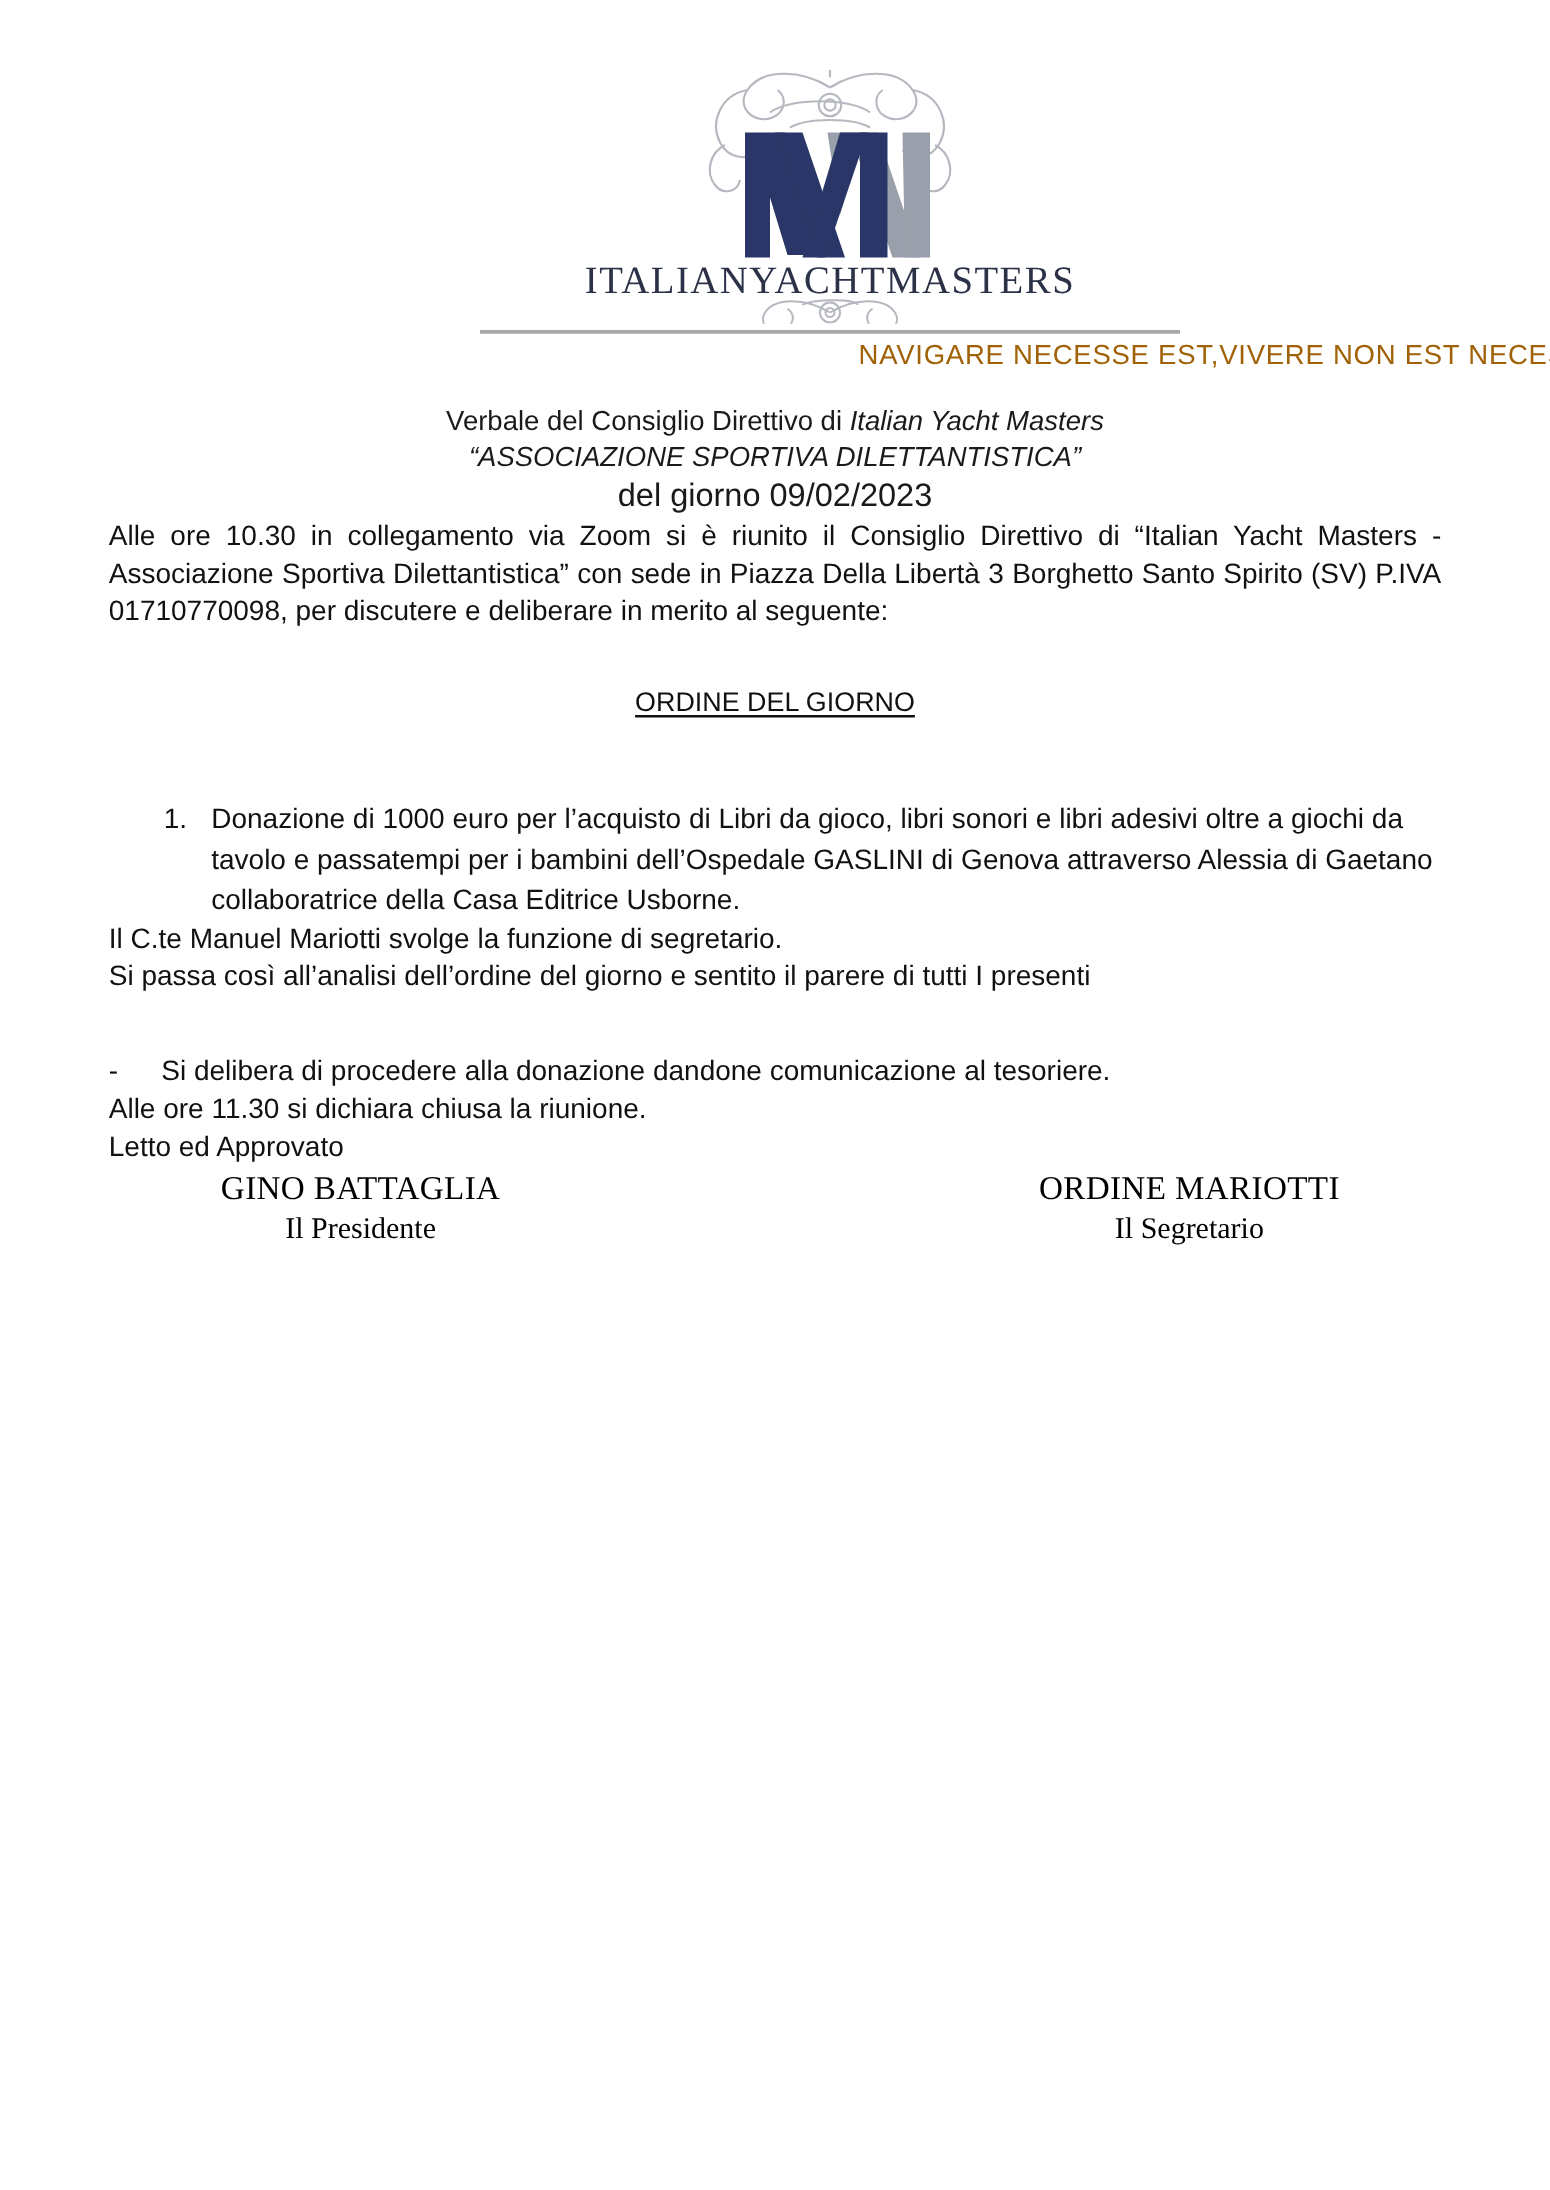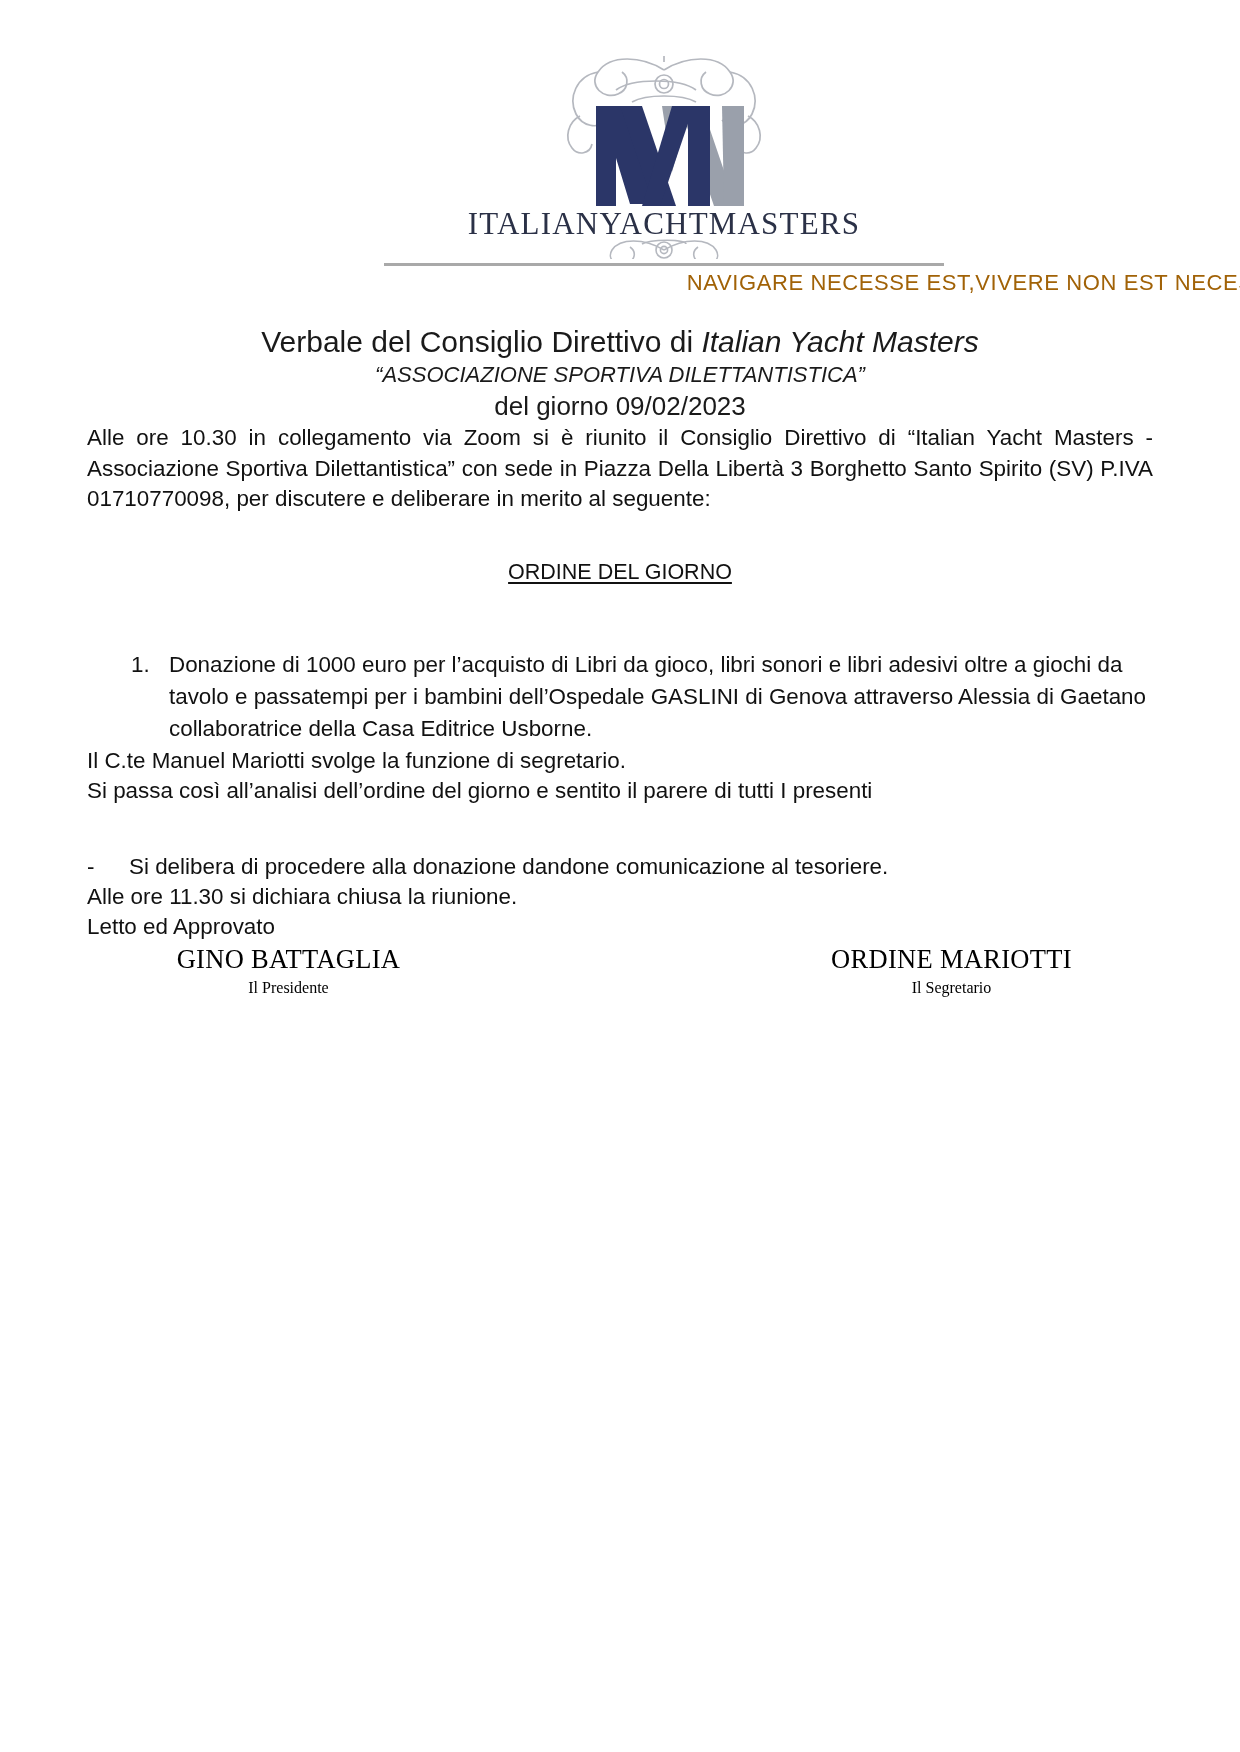--- a/index.html
+++ b/index.html
@@ -60,21 +60,21 @@
     white-space: nowrap;
   }
 
   
   .title-block {
     margin-top: 26px;
     text-align: center;
     line-height: 1.30;
   }
   .title-line-1 {
-    font-size: 30px;
+    font-size: 22px;
     color: #1a1a1a;
   }
   .title-line-1 .em {
     font-style: italic;
   }
   .title-line-2 {
     font-size: 22px;
     font-style: italic;
     color: #1a1a1a;
   }
@@ -164,21 +164,21 @@
     color: #000000;
   }
   .sign-col.left { padding-right: 170px; }
   .sign-col.right { padding-left: 90px; }
   .sign-name {
     font-size: 26.5px;
     letter-spacing: .3px;
     line-height: 1.32;
   }
   .sign-role {
-    font-size: 16px;
+    font-size: 24px;
     line-height: 1.32;
   }
 </style>
 </head>
 <body>
 
 <div class="page">
 
   <div class="logo-block">
     <div class="logo-art">

